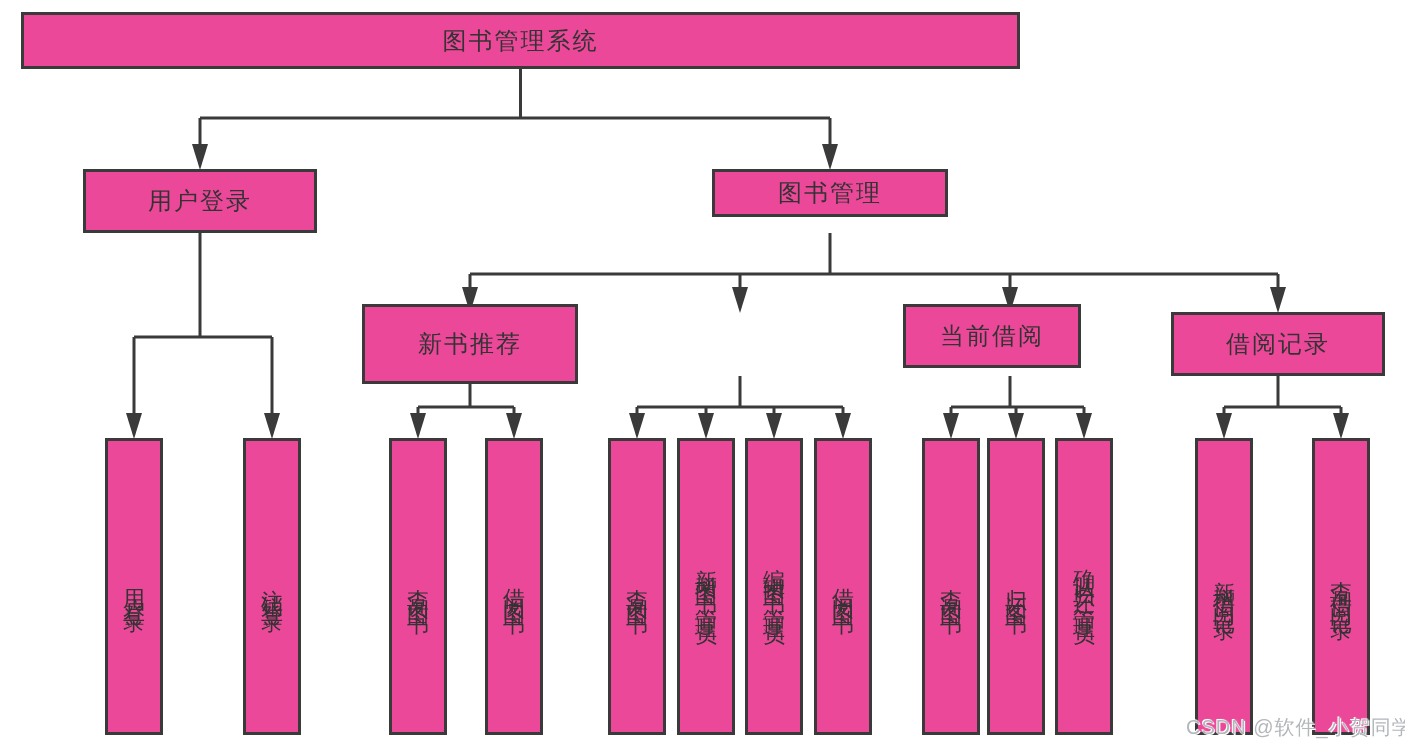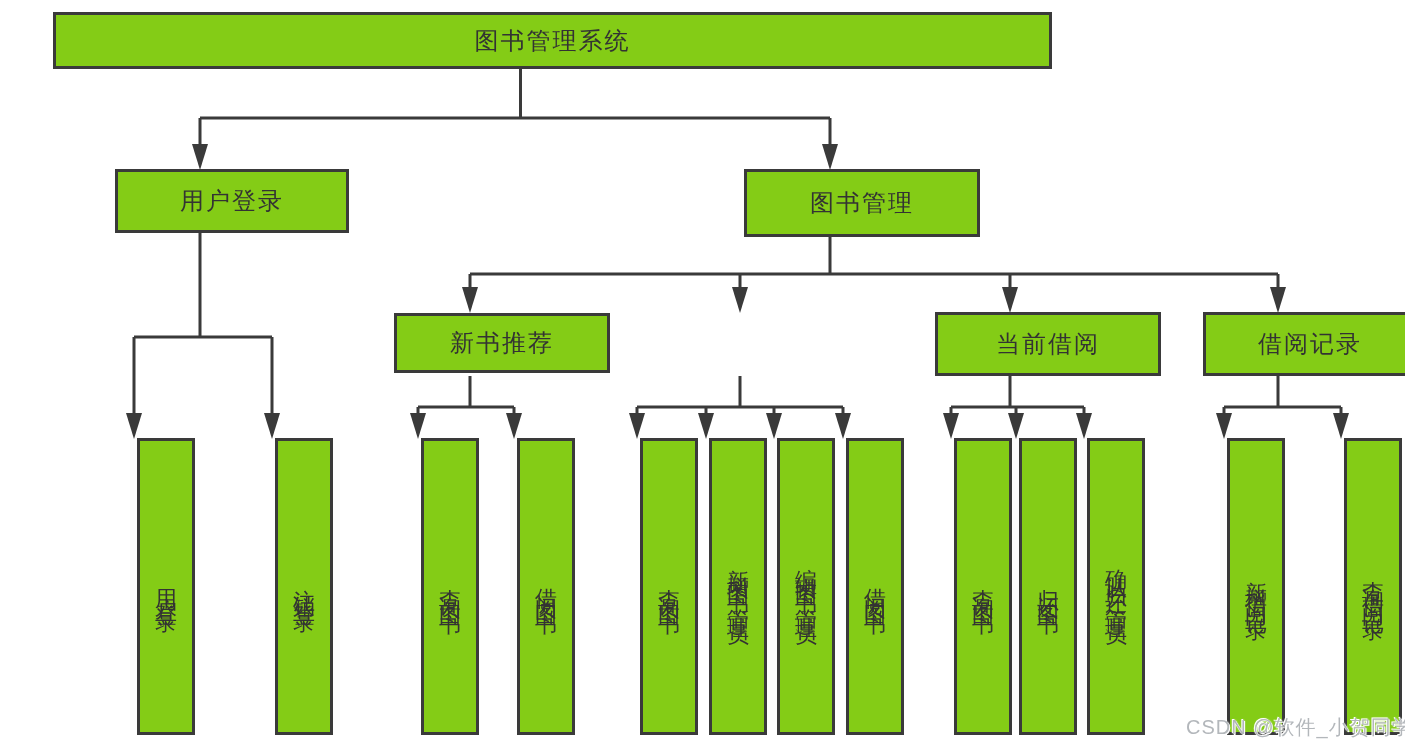--- a/index.html
+++ b/index.html
@@ -14,30 +14,29 @@
     width:1405px;height:747px;
     background:var(--background);
     overflow:hidden;
     font-family:"Liberation Sans","DejaVu Sans",sans-serif;
   }
   .edges{position:absolute;left:0;top:0;width:1405px;height:747px;}
   .edges path{stroke:var(--line);stroke-width:3;fill:none;}
   .edges polygon{fill:var(--line);stroke:none;}
   .node{
     position:absolute;
-    background:#84cc16;
+    background:#ec4899;
     border:3px solid var(--line);
     box-sizing:border-box;
     display:flex;align-items:center;justify-content:center;
     color:var(--text);
     font-size:24px;
     letter-spacing:2px;
     white-space:nowrap;
     z-index:2;
-    margin-left:32px;
   }
   .node.v{
     writing-mode:vertical-rl;
     font-size:22px;
     letter-spacing:8px;
     white-space:normal;
   }
   .watermark{
     position:absolute;
     left:1186px;top:714px;
@@ -100,24 +99,24 @@
     <g>
       <path d="M1278 376 L1278 407 M1224 407 L1341 407 M1224 407 L1224 414 M1341 407 L1341 414"></path>
       <polygon points="1216,413 1232,413 1224,439"></polygon>
       <polygon points="1333,413 1349,413 1341,439"></polygon>
     </g>
   </svg>
 
   <div class="node" style="left:21px;top:12px;width:999px;height:57px">图书管理系统</div>
 
   <div class="node" style="left:83px;top:169px;width:234px;height:64px">用户登录</div>
-  <div class="node" style="left:712px;top:169px;width:236px;height:68px">图书管理</div>
+  <div class="node" style="left:712px;top:169px;width:236px;height:48px">图书管理</div>
 
-  <div class="node" style="left:362px;top:313px;width:216px;height:60px">新书推荐</div>
-  <div class="node" style="left:903px;top:312px;width:226px;height:64px">当前借阅</div>
+  <div class="node" style="left:362px;top:304px;width:216px;height:80px">新书推荐</div>
+  <div class="node" style="left:903px;top:304px;width:178px;height:64px">当前借阅</div>
   <div class="node" style="left:1171px;top:312px;width:214px;height:64px">借阅记录</div>
 
   <div class="node v" style="left:105px;top:438px;width:58px;height:297px">用户登录</div>
   <div class="node v" style="left:243px;top:438px;width:58px;height:297px">注销登录</div>
 
   <div class="node v" style="left:389px;top:438px;width:58px;height:297px">查询图书</div>
   <div class="node v" style="left:485px;top:438px;width:58px;height:297px">借阅图书</div>
 
   <div class="node v" style="left:608px;top:438px;width:58px;height:297px">查询图书</div>
   <div class="node v" style="left:677px;top:438px;width:58px;height:297px">新增图书（管理员）</div>

